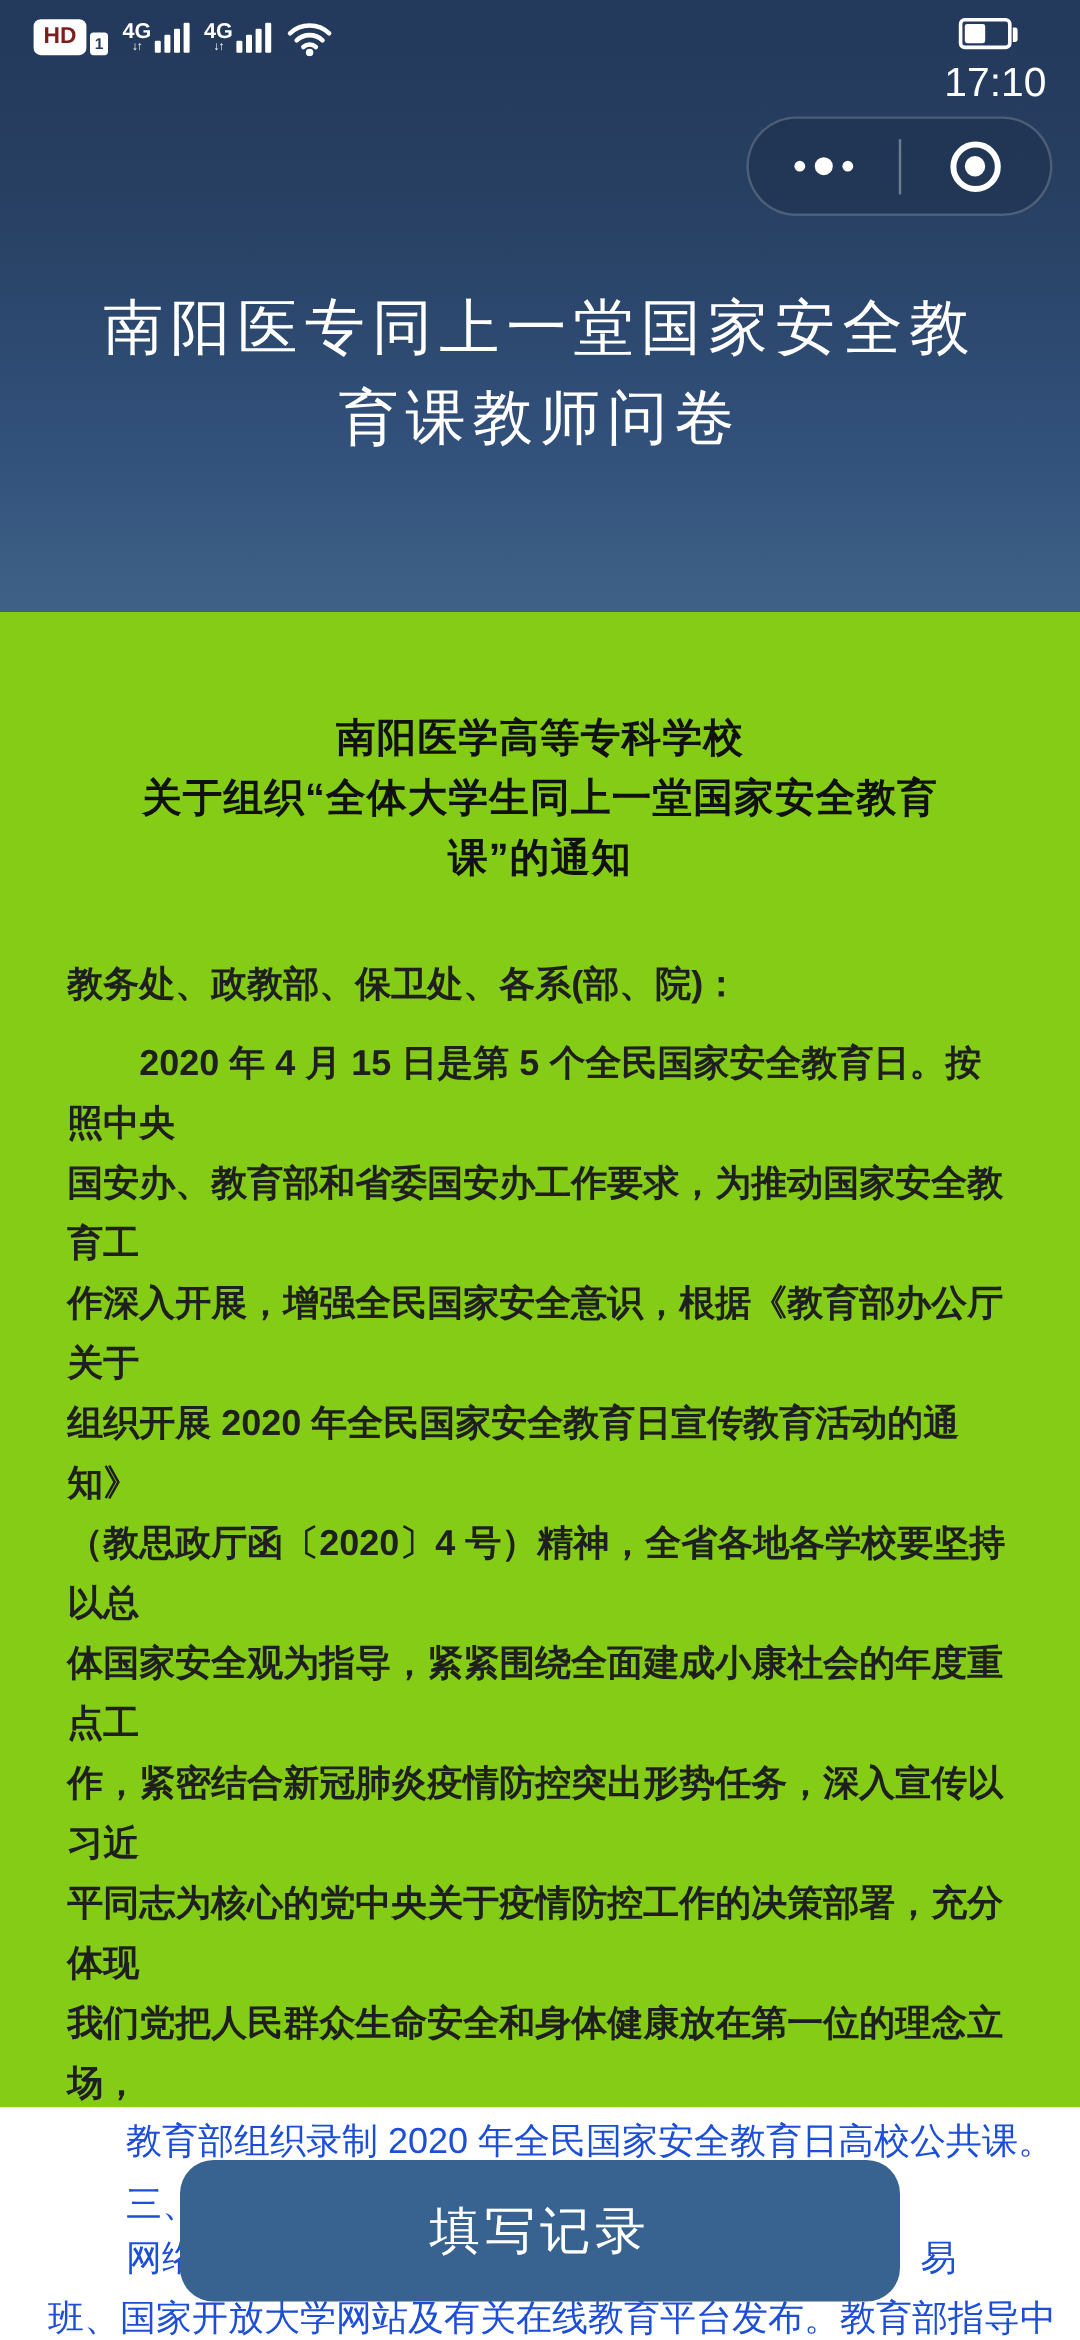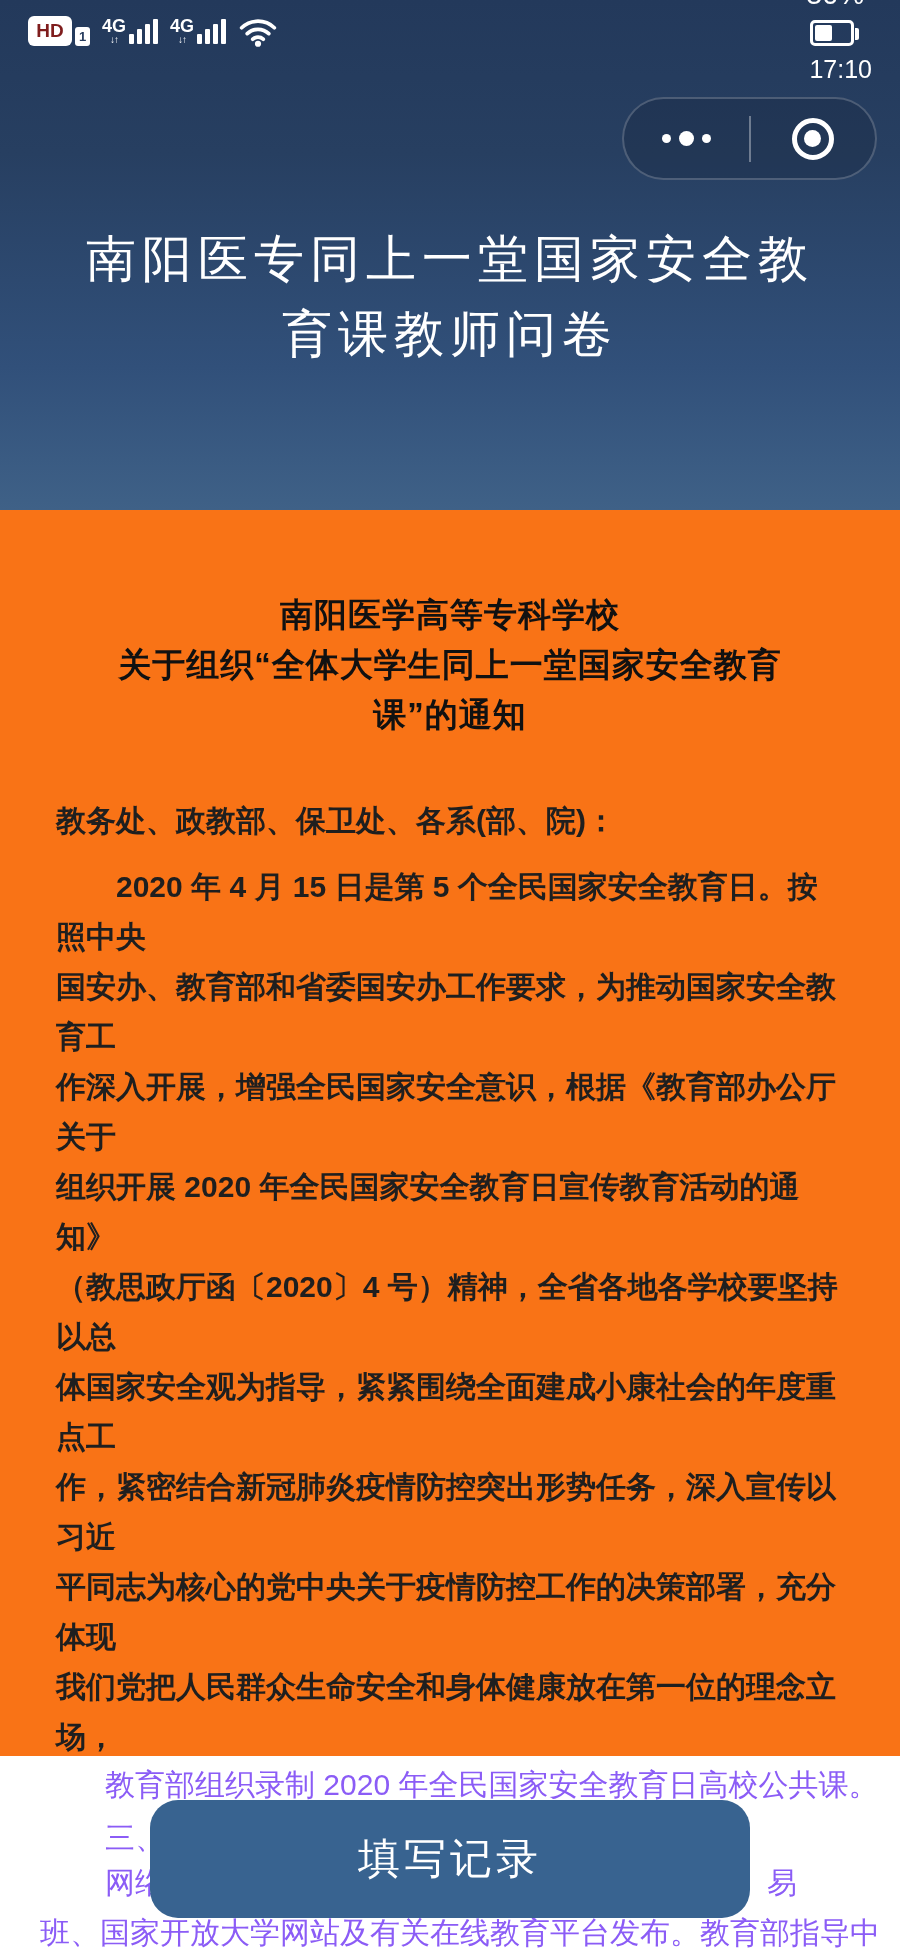--- a/index.html
+++ b/index.html
@@ -23,50 +23,50 @@
   .netlabel{display:flex;flex-direction:column;align-items:center;}
   .netlabel .g{font-size:18px;font-weight:700;line-height:17px;}
   .netlabel .arr{font-size:10px;line-height:9px;letter-spacing:-1px;}
   .bars{display:flex;align-items:flex-end;gap:3px;height:26px;}
   .bars span{display:block;width:5px;background:#fff;border-radius:1px;}
   .b1{height:10px;}.b2{height:15px;}.b3{height:20px;}.b4{height:25px;}
   .pct{font-size:29px;}
   .batt{position:relative;width:44px;height:26px;border:3px solid #fff;border-radius:5px;margin-right:6px;}
   .batt .fill{position:absolute;left:2px;top:2px;bottom:2px;width:17px;background:#fff;border-radius:2px;}
   .batt .nub{position:absolute;right:-8px;top:5px;width:4px;height:12px;background:#fff;border-radius:0 2px 2px 0;}
-  .clock{font-size:25px;margin-left:11px;}
+  .clock{font-size:34px;margin-left:11px;}
 
   
   .capsule{position:absolute;top:97px;left:622px;width:255px;height:83px;border-radius:42px;
     background:rgba(24,36,58,0.30);border:2px solid rgba(255,255,255,0.20);
     display:flex;align-items:center;}
   .cap-half{flex:1;height:100%;display:flex;align-items:center;justify-content:center;cursor:pointer;}
   .dots{display:flex;align-items:center;gap:8px;}
   .dots i{display:block;border-radius:50%;background:#fff;}
   .dot-s{width:9px;height:9px;}
   .dot-l{width:15px;height:15px;}
   .cap-div{width:2px;height:46px;background:rgba(255,255,255,0.35);}
   .circle-o{width:42px;height:42px;border:5px solid #fff;border-radius:50%;
     display:flex;align-items:center;justify-content:center;}
   .circle-o i{display:block;width:17px;height:17px;border-radius:50%;background:#fff;}
 
-  .page-title{position:absolute;top:222px;left:0;right:0;margin:0;text-align:center;color:#fff;
+  .page-title{position:absolute;top:222px;left:0;right:0;margin:14px;text-align:center;color:#fff;
     font-size:50px;font-weight:400;line-height:75px;letter-spacing:6px;white-space:pre-line;}
 
   
-  .sheet{position:absolute;top:510px;left:0;right:0;bottom:0;background:#f97316;padding:80px 40px 0;overflow:hidden;}
+  .sheet{position:absolute;top:510px;left:0;right:0;bottom:0;background:#84cc16;padding:80px 40px 0;overflow:hidden;}
   .doc-heading{margin:0 0 56px;text-align:center;color:#111;font-size:33px;font-weight:700;
     line-height:50px;white-space:pre-line;letter-spacing:1px;}
   .doc-body{color:#1f1f1f;font-size:30px;line-height:50px;}
   .doc-body p{margin:16px;white-space:pre-line;font-weight:bold;}
   .indent{text-indent:2em;}
 
   
   .footer{position:absolute;left:0;right:0;top:1756px;height:194px;background:#fff;z-index:5;}
-  .faded{position:absolute;margin:0;color:#8b5cf6;font-size:30px;line-height:50px;white-space:nowrap;z-index:1;}
+  .faded{position:absolute;margin:0;color:#1d4ed8;font-size:30px;line-height:50px;white-space:nowrap;z-index:1;}
   .f-line1{top:4px;left:105px;}
   .f-frag1{top:57px;left:105px;}
   .f-frag2{top:102px;left:105px;}
   .f-frag3{top:102px;left:767px;}
   .f-line2{top:152px;left:40px;}
   .fill-btn{position:absolute;top:44px;left:150px;width:600px;height:118px;z-index:2;
     background:#386390;color:#fff;border:none;border-radius:28px;
     font-size:42px;letter-spacing:4px;cursor:pointer;}
 </style>
 </head>

